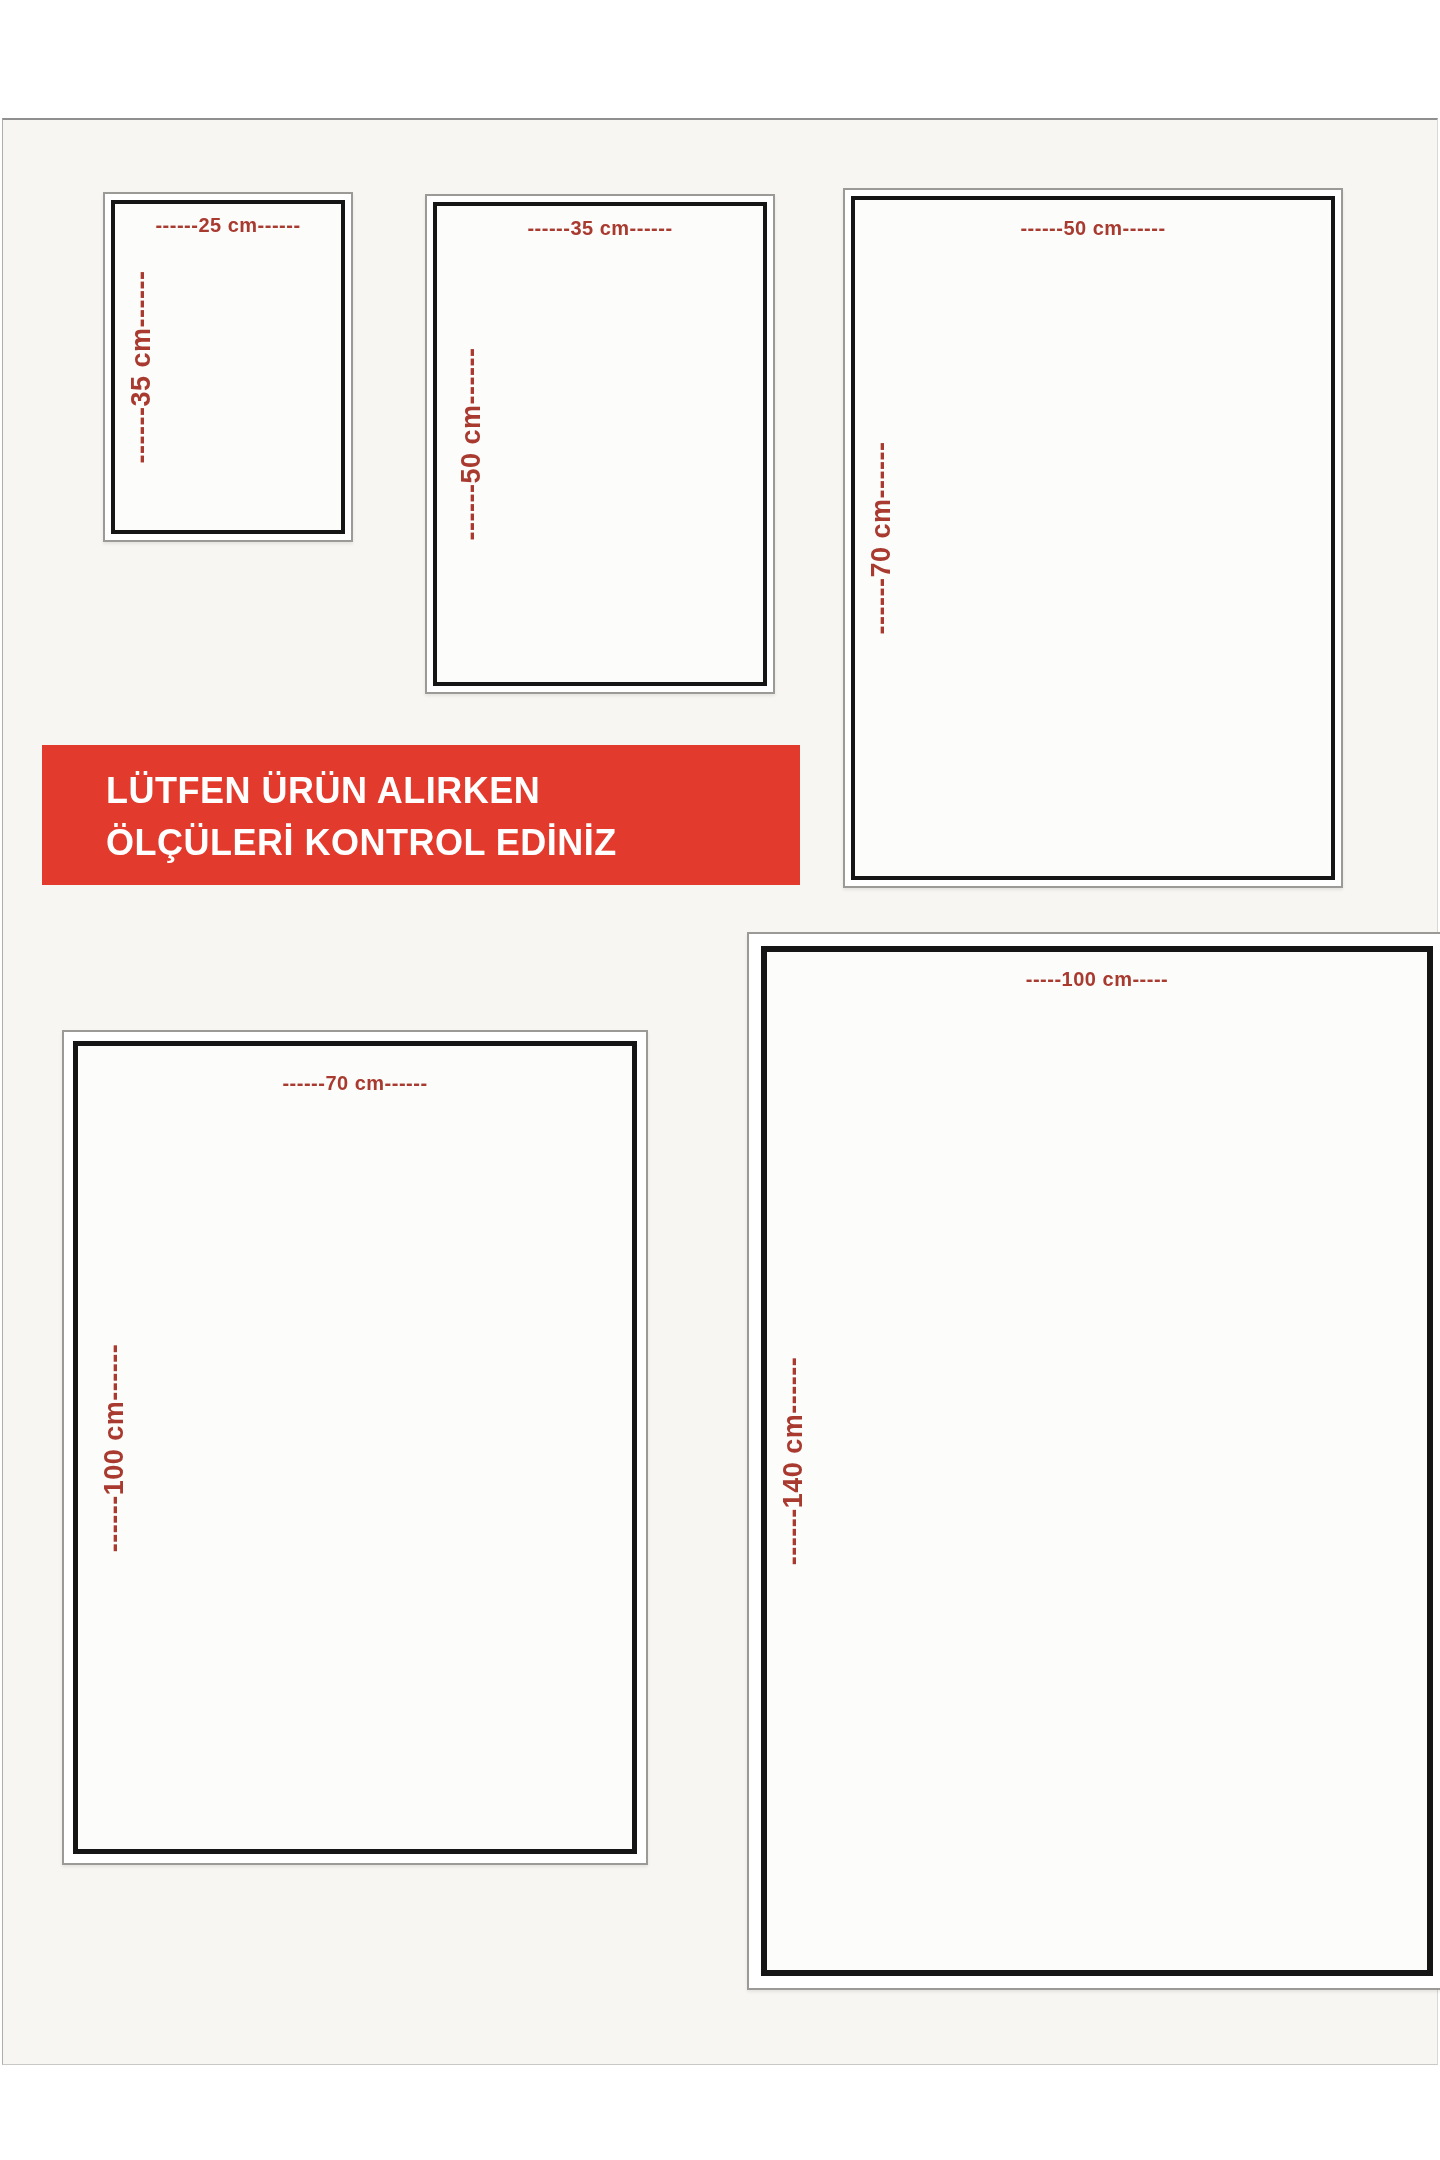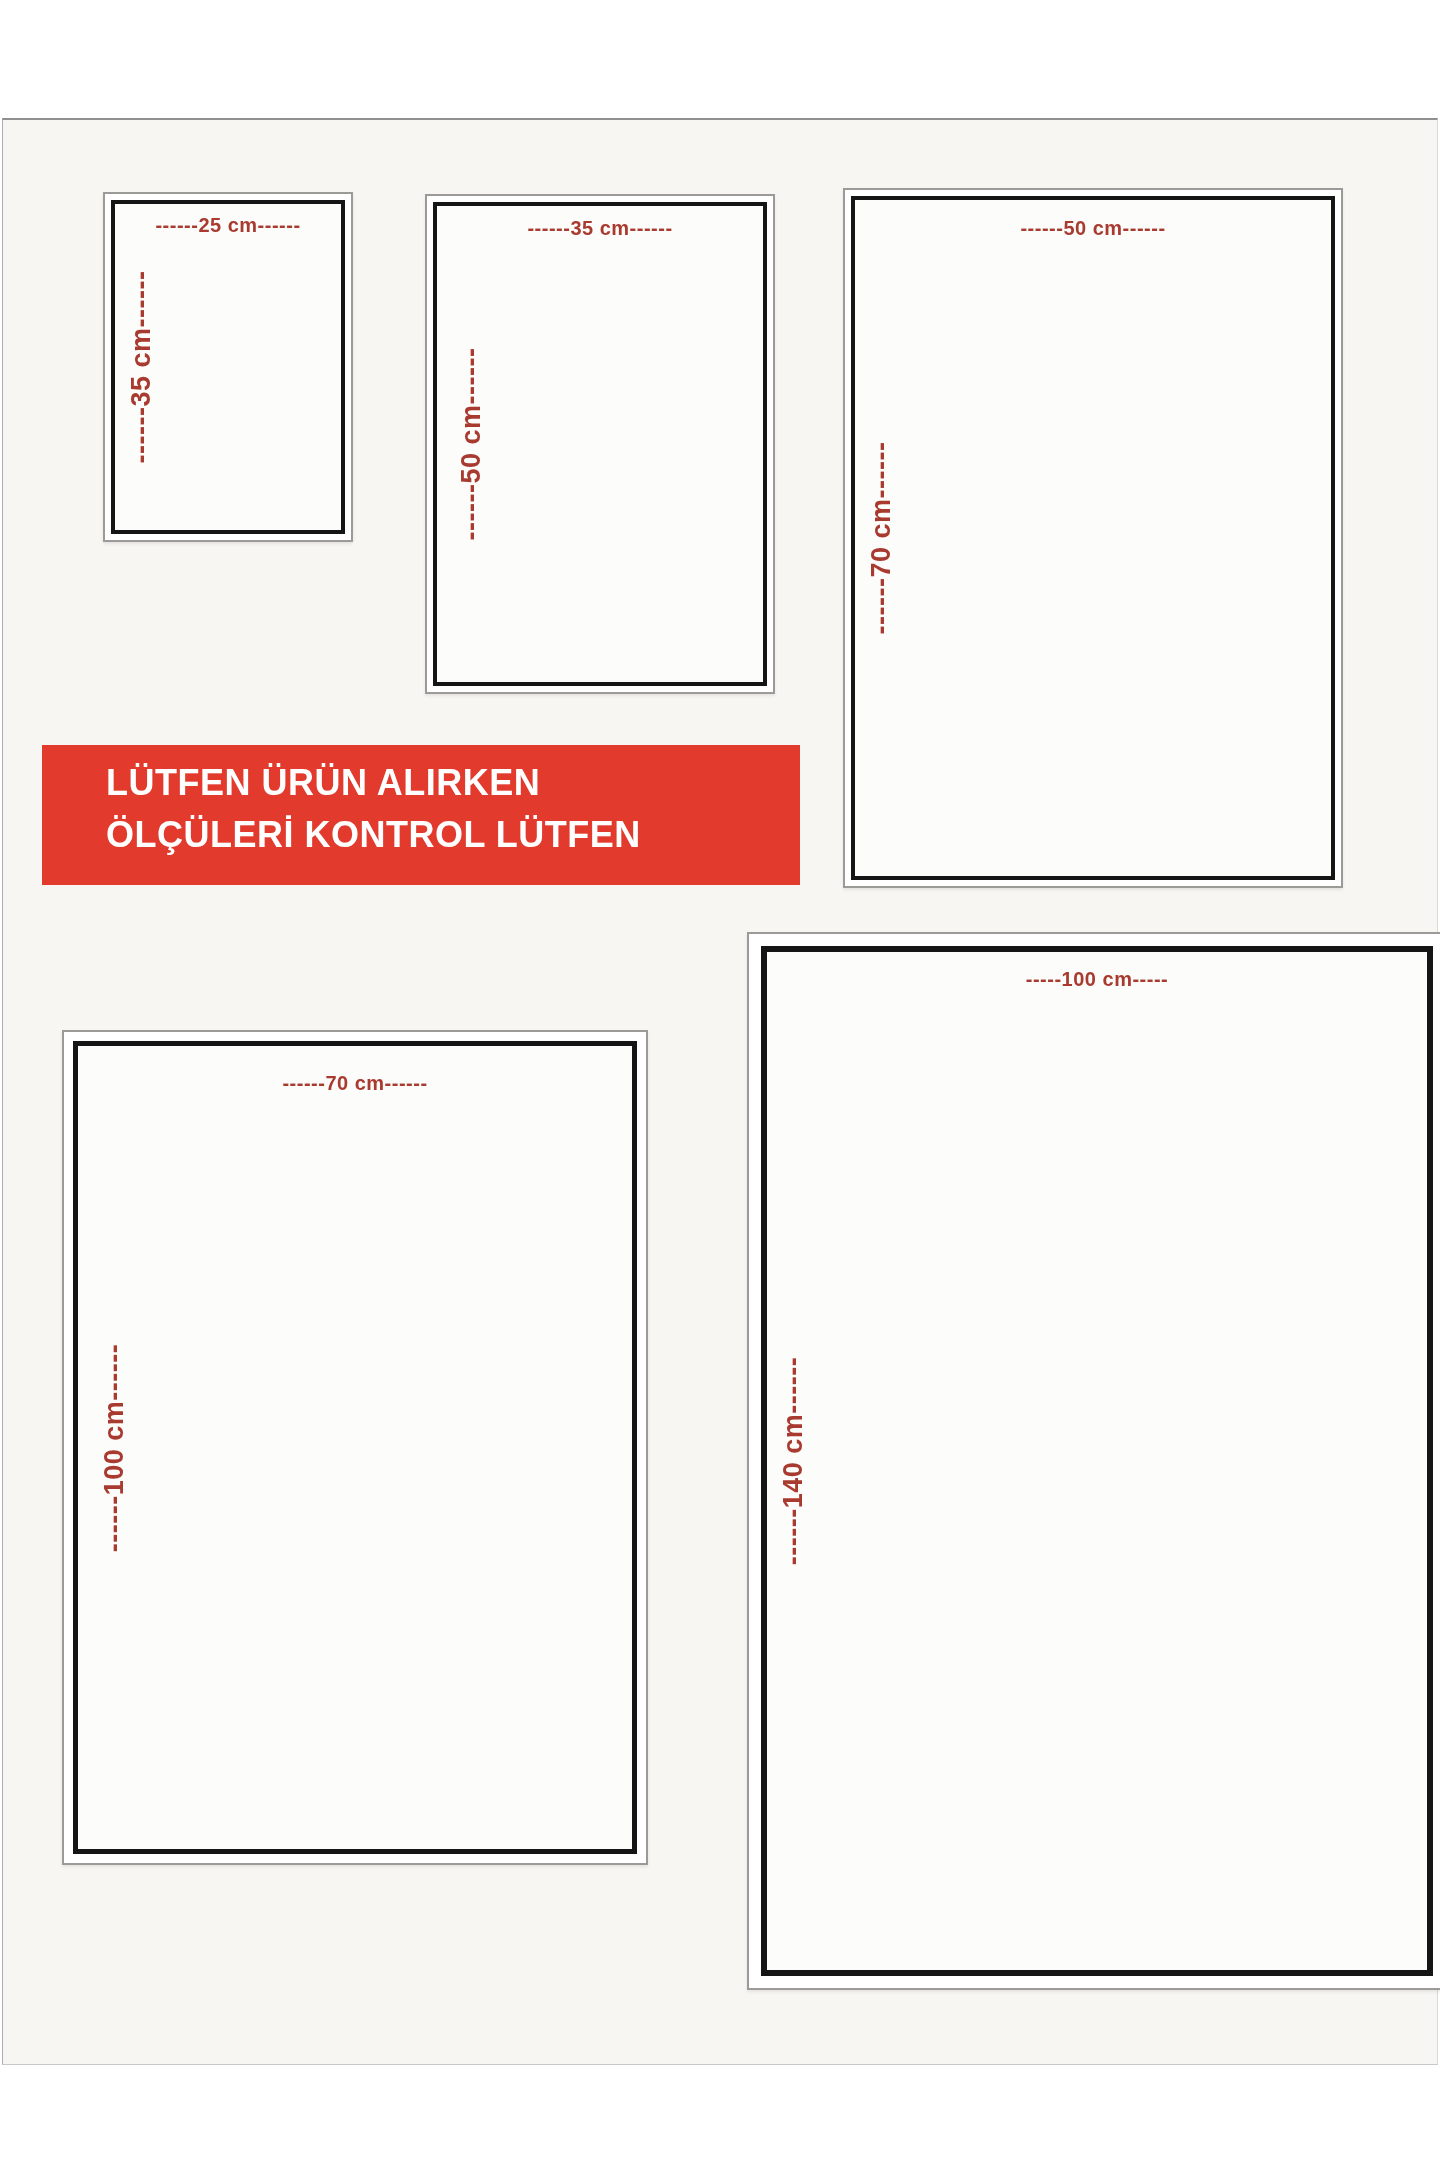--- a/index.html
+++ b/index.html
@@ -47,21 +47,21 @@
   }
   .box-a .h-label{top:20px;}  .box-a .v-label{left:36px;}
   .box-b .h-label{top:21px;}  .box-b .v-label{left:44px;}
   .box-c .h-label{top:27px;}  .box-c .v-label{left:36px;}
   .box-d .h-label{top:40px;}  .box-d .v-label{left:50px;}
   .box-e .h-label{top:34px;}  .box-e .v-label{left:44px;}
 
   .warning-banner{
     position:absolute;left:42px;top:745px;width:758px;height:140px;
     background:#e23a2d;color:#ffffff;
-    padding:12px 0 0 64px;box-sizing:border-box;
+    padding:20px 0 0 64px;box-sizing:border-box;
     font-weight:bold;font-size:36px;line-height:52px;letter-spacing:0.5px;
     white-space:nowrap;
   }
 </style>
 </head>
 <body>
 
 <div class="photo-area"></div>
 
 <div class="size-box box-a">
@@ -89,14 +89,14 @@
 </div>
 
 <div class="size-box box-e">
   <div class="inner"></div>
   <div class="h-label">-----100 cm-----</div>
   <div class="v-label">------140 cm------</div>
 </div>
 
 <div class="warning-banner">
   <div>LÜTFEN ÜRÜN ALIRKEN</div>
-  <div>ÖLÇÜLERİ KONTROL LÜTFEN</div>
+  <div>ÖLÇÜLERİ KONTROL EDİNİZ</div>
 </div>
 
 </body></html>

